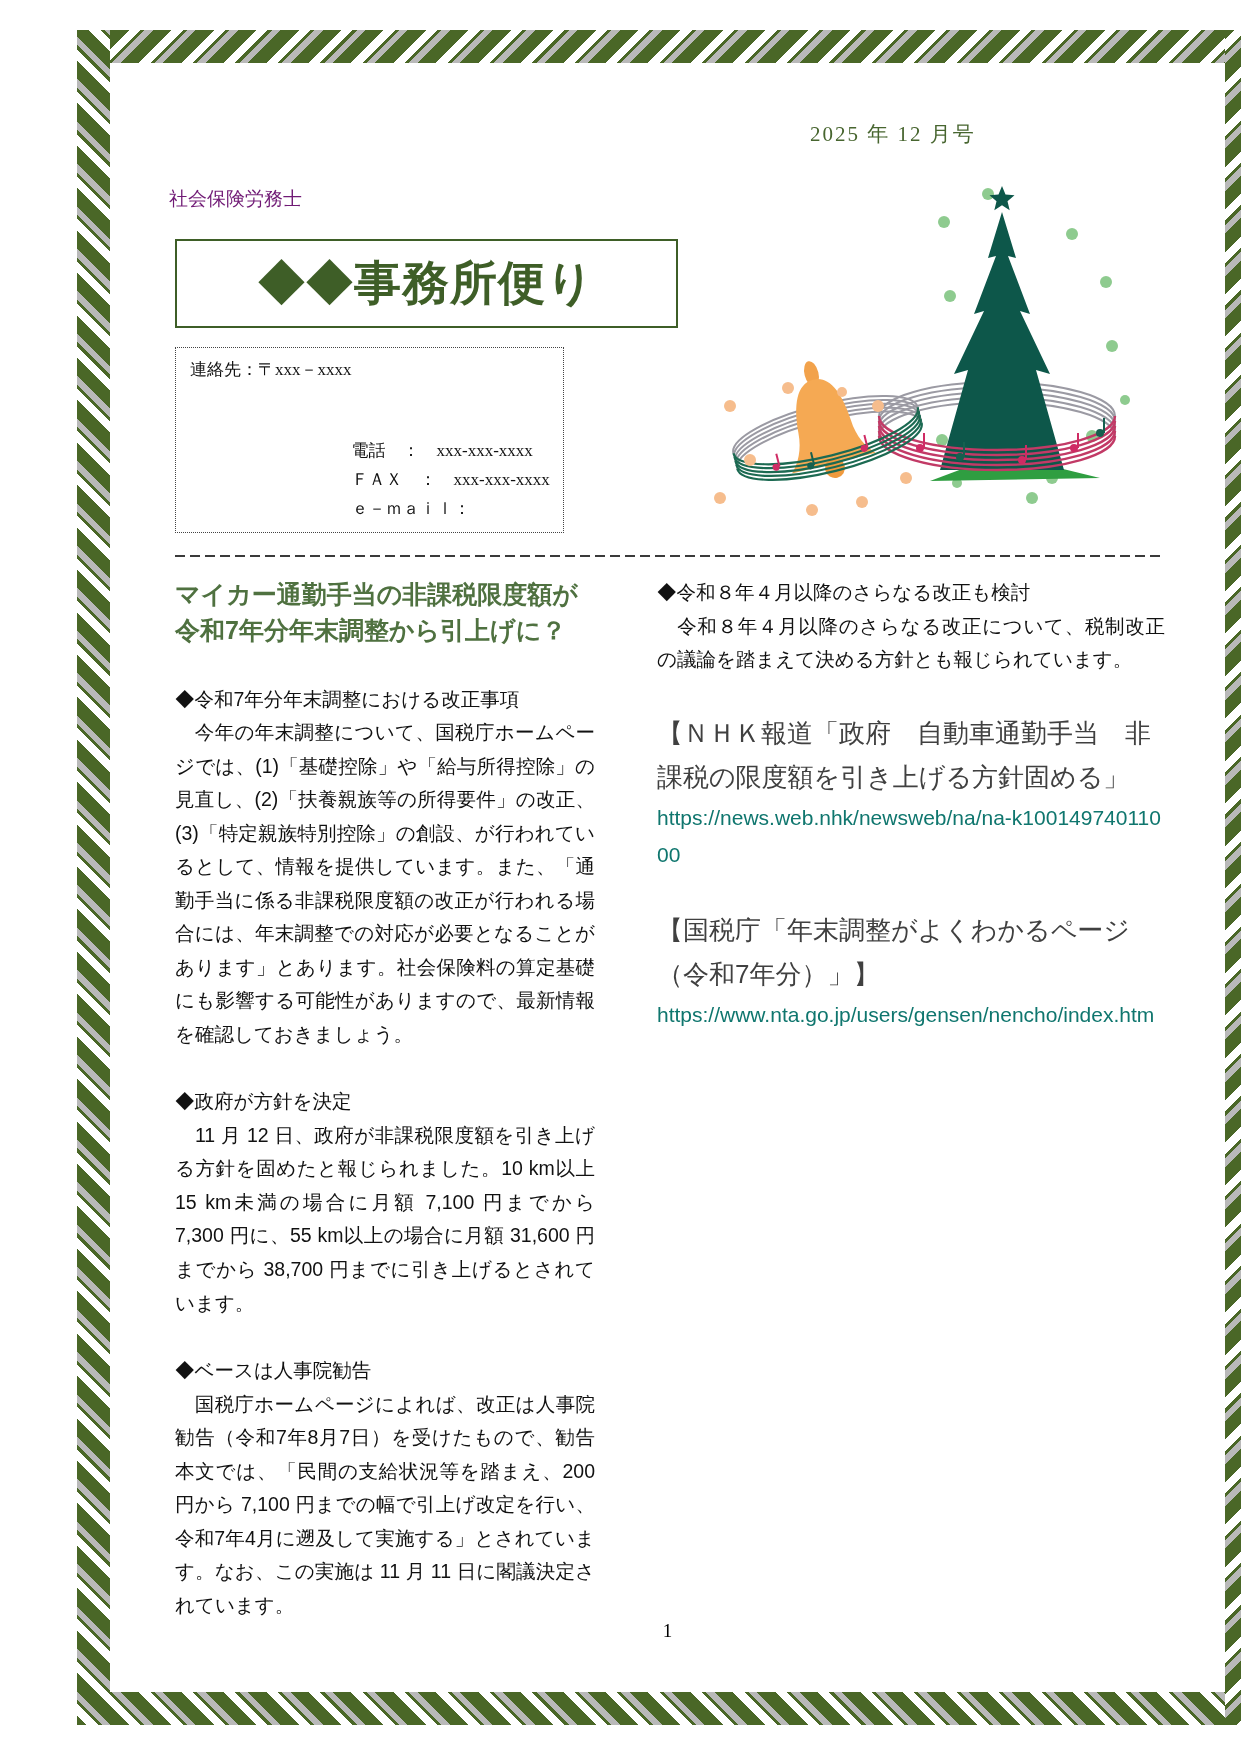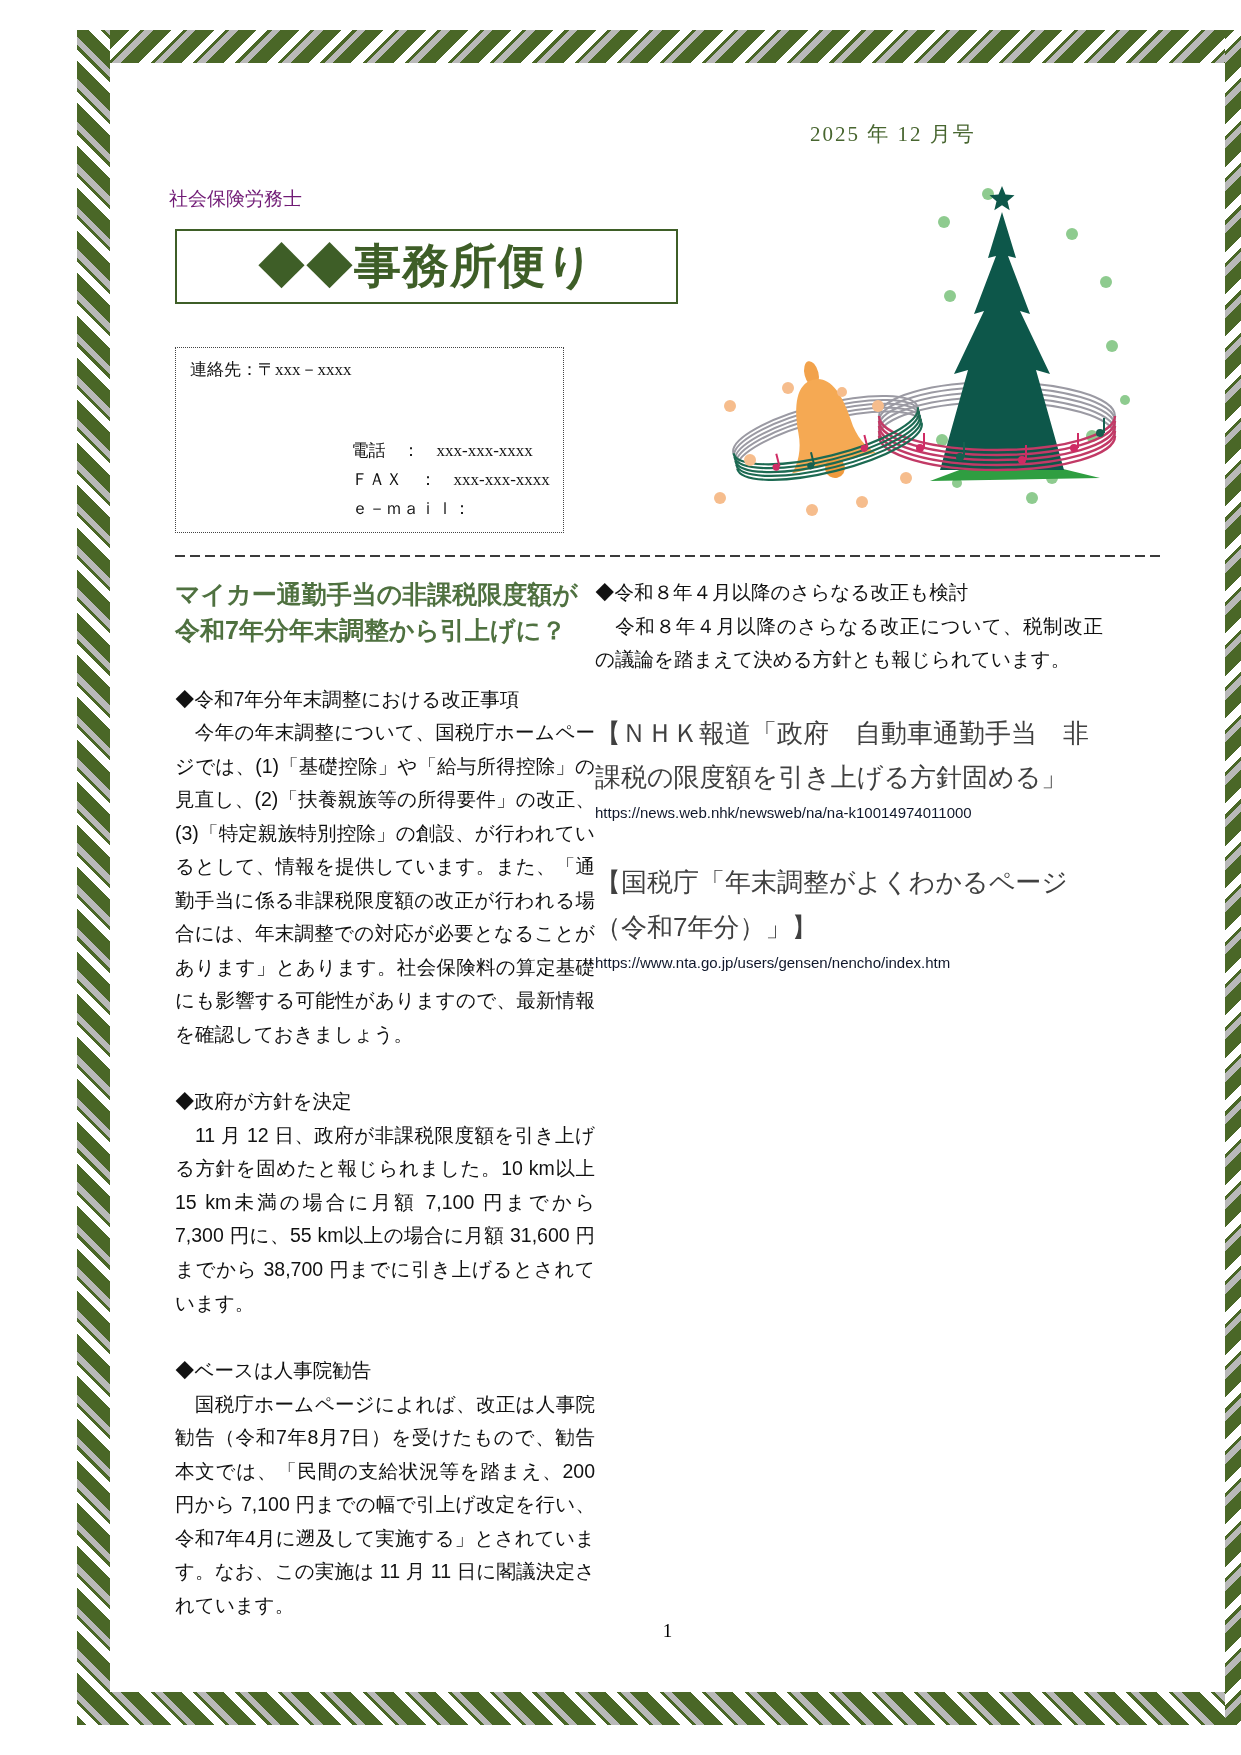--- a/index.html
+++ b/index.html
@@ -20,21 +20,21 @@
 
   .issue-date {
     position:absolute; left:763px; top:120px;
     font-family:"Liberation Serif", serif; font-size:21px; color:#47652f; letter-spacing:2px;
   }
   .office-label {
     position:absolute; left:122px; top:186px;
     font-family:"Liberation Serif", serif; font-size:19px; color:#701a75;
   }
   .title-box {
-    position:absolute; left:128px; top:229px; width:503px; height:75px;
+    position:absolute; left:128px; top:239px; width:503px; height:89px;
     border:2px solid #3e5e27; box-sizing:border-box;
     display:flex; align-items:center; justify-content:center;
   }
   .title-text {
     font-family:"Liberation Serif", serif; font-weight:bold;
     font-size:47px; color:#3e5e27; letter-spacing:1px; white-space:nowrap;
   }
   .contact-box {
     position:absolute; left:128px; top:347px; width:389px; height:186px;
     border:1.5px dotted #444; box-sizing:border-box; padding:10px 14px 8px 14px;
@@ -44,37 +44,37 @@
   .contact-bottom { margin-top:auto; line-height:1.7; }
   .contact-line { white-space:nowrap; }
 
   .illustration { position:absolute; left:645px; top:178px; width:440px; height:340px; }
 
   .divider {
     position:absolute; left:128px; top:555px; width:988px; height:2px;
     background:repeating-linear-gradient(90deg,#3a3a3a 0 10px, transparent 10px 15px);
   }
 
-  .columns { position:absolute; left:128px; top:576px; width:990px; display:flex; }
+  .columns { position:absolute; left:128px; top:576px; width:990px; display:flex; gap:62px; }
   .col-left  { width:420px; }
   .col-right { width:508px; }
   .headline {
     margin:0; font-size:25px; font-weight:bold; line-height:1.45;
     color:#4f7140; font-family:"Liberation Sans", sans-serif;
   }
   .subhead {
     margin:34px 0 0 0; font-size:19.5px; font-weight:normal;
     color:#111; line-height:1.72;
   }
   .para {
     margin:0; font-size:19.5px; color:#111; line-height:1.72;
     text-align:justify;
   }
   .ref { margin:34px 0 0 0; font-size:26px; color:#404040; line-height:1.72; }
-  .url { margin:0; font-size:15px; color:#0f172a; line-height:1.75; word-break:break-all; }
+  .url { margin:0; font-size:21px; color:#0f766e; line-height:1.75; word-break:break-all; }
   .col > :first-child { margin-top:0; }
 
   .page-number {
     position:absolute; left:0; top:1620px; width:100%; text-align:center;
     font-family:"Liberation Serif", serif; font-size:19px; color:#000;
   }
 </style>
 </head>
 <body>
 

